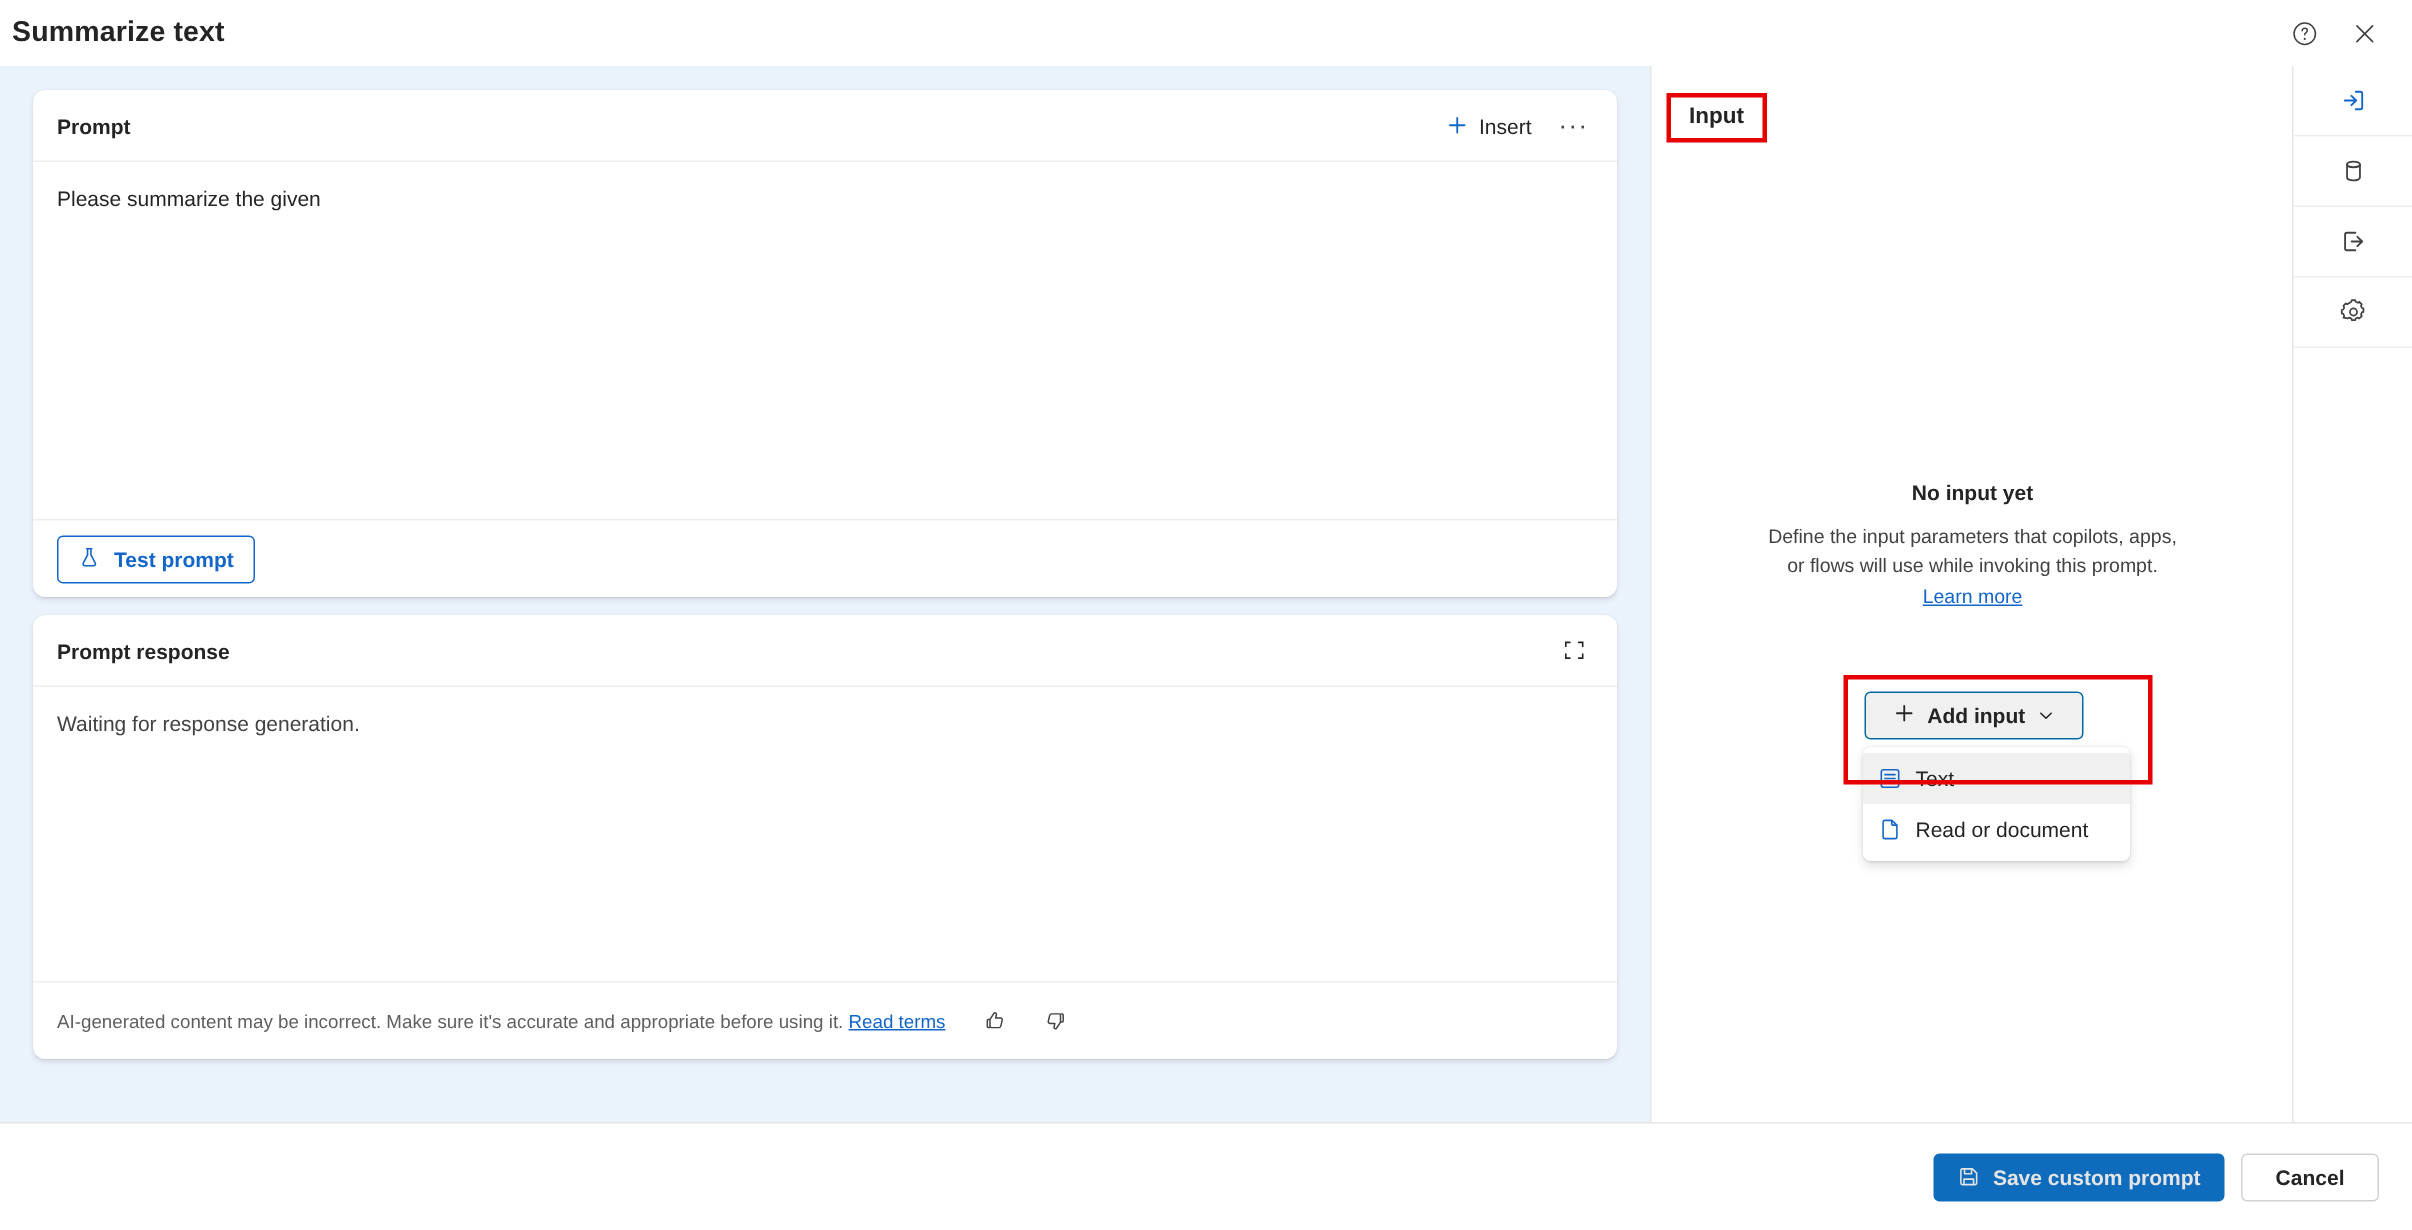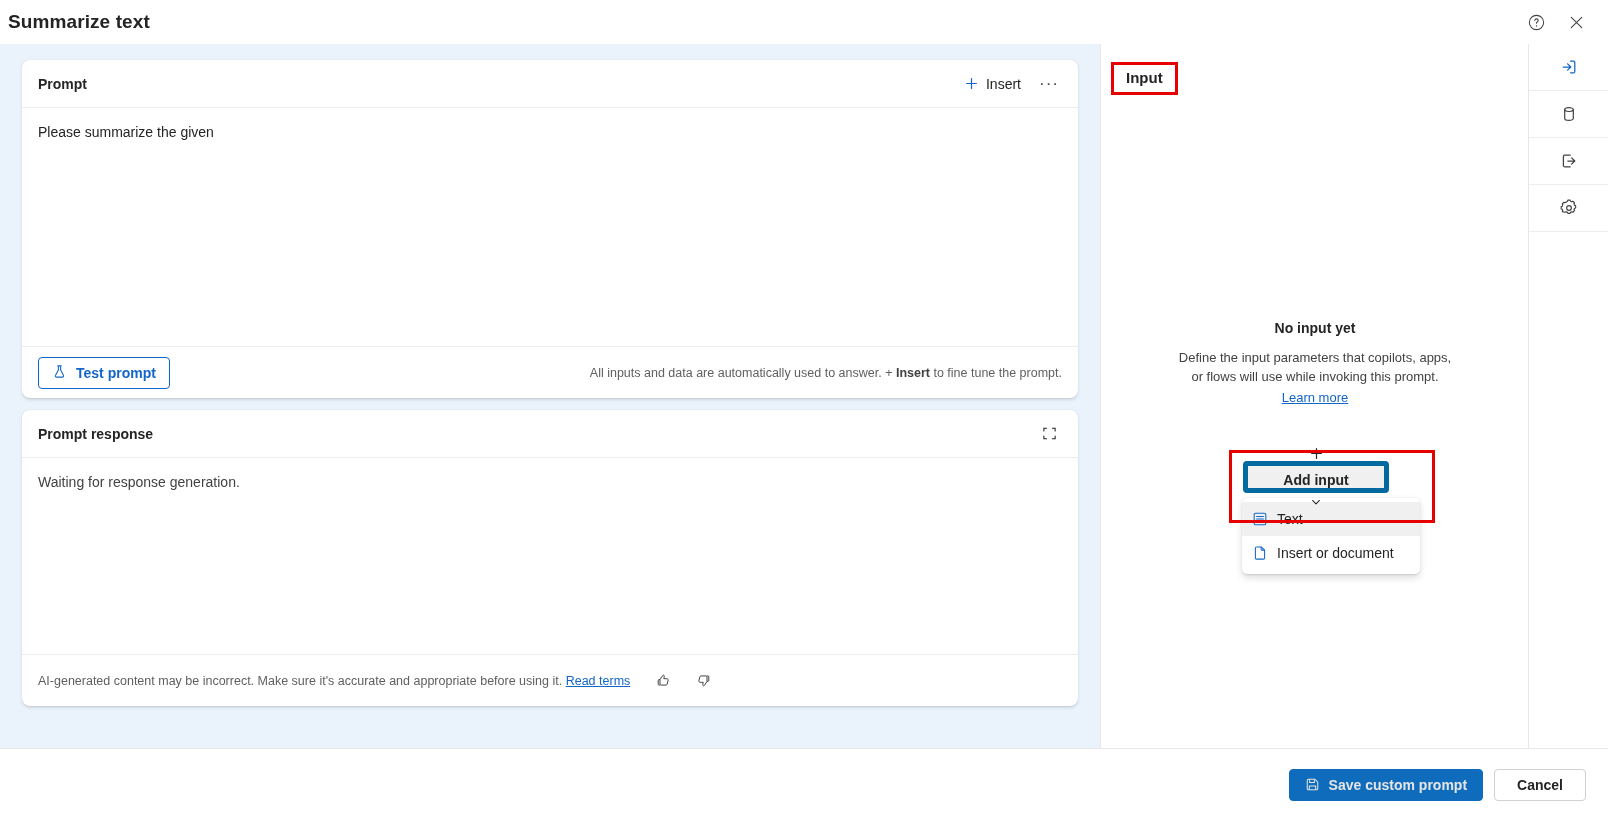--- a/index.html
+++ b/index.html
@@ -262,29 +262,28 @@
   }
   .add-input-btn {
     position: absolute;
     left: 14px; top: 11px;
     width: 146px; height: 32px;
     display: flex;
     align-items: center;
     justify-content: center;
     gap: 8px;
     background: #f0f0f0;
-    border: 5px solid #0369a1;
+    border: 1px solid #0369a1;
     border-radius: 4px;
     font-family: inherit;
     font-size: 14px;
     font-weight: 600;
     color: #242424;
     cursor: pointer;
     z-index: 4;
-    flex-direction: column;
   }
 
   .dropdown {
     position: absolute;
     left: 13px; top: 48px;
     width: 178px;
     background: #ffffff;
     border-radius: 5px;
     box-shadow: 0 3.2px 7.2px rgba(0,0,0,.13), 0 0.6px 1.8px rgba(0,0,0,.11);
     padding: 4px 0;
@@ -409,21 +408,20 @@
         <div class="card-body">Please summarize the given</div>
         <div class="card-foot">
           <button class="test-prompt-btn">
             <span>
               <svg width="15" height="15" viewBox="0 0 16 16" fill="none" stroke="currentColor" stroke-width="1.15" stroke-linecap="round" stroke-linejoin="round">
                 <path d="M6.2 2h3.6M6.8 2v4.3L3.8 12a1.3 1.3 0 001.1 2h6.2a1.3 1.3 0 001.1-2L9.2 6.3V2"></path>
               </svg>
             </span>
             <span>Test prompt</span>
           </button>
-          <div class="foot-hint"><span>All inputs and data are automatically used to answer. + </span><b>Insert</b><span> to fine tune the prompt.</span></div>
         </div>
       </div>
 
       <div class="card card-response">
         <div class="card-head">
           <span class="card-title">Prompt response</span>
           <div class="card-head-actions">
             <button class="expand-btn" aria-label="Expand">
               <svg width="15" height="15" viewBox="0 0 16 16" fill="none" stroke="currentColor" stroke-width="1.15" stroke-linecap="round">
                 <path d="M2 5.3V2.4h2.9M11.1 2.4H14v2.9M14 10.7v2.9h-2.9M4.9 13.6H2v-2.9"></path>
@@ -493,21 +491,21 @@
             </span>
             <span>Text</span>
           </div>
           <div class="menu-item">
             <span class="menu-icon">
               <svg width="16" height="16" viewBox="0 0 16 16" fill="none" stroke="currentColor" stroke-width="1.05" stroke-linejoin="round">
                 <path d="M9.2 1.9H4.6c-.66 0-1.2.54-1.2 1.2v9.8c0 .66.54 1.2 1.2 1.2h6.8c.66 0 1.2-.54 1.2-1.2V5.1z"></path>
                 <path d="M9.2 1.9v2.6c0 .36.24.6.6.6h2.8"></path>
               </svg>
             </span>
-            <span>Insert or document</span>
+            <span>Read or document</span>
           </div>
         </div>
 
         <div class="red-highlight"></div>
       </div>
     </div>
 
     <div class="rail">
       <div class="rail-item active" title="Input">
         <svg width="20" height="20" viewBox="0 0 20 20" fill="none" stroke="currentColor" stroke-width="1.25" stroke-linecap="round" stroke-linejoin="round">

